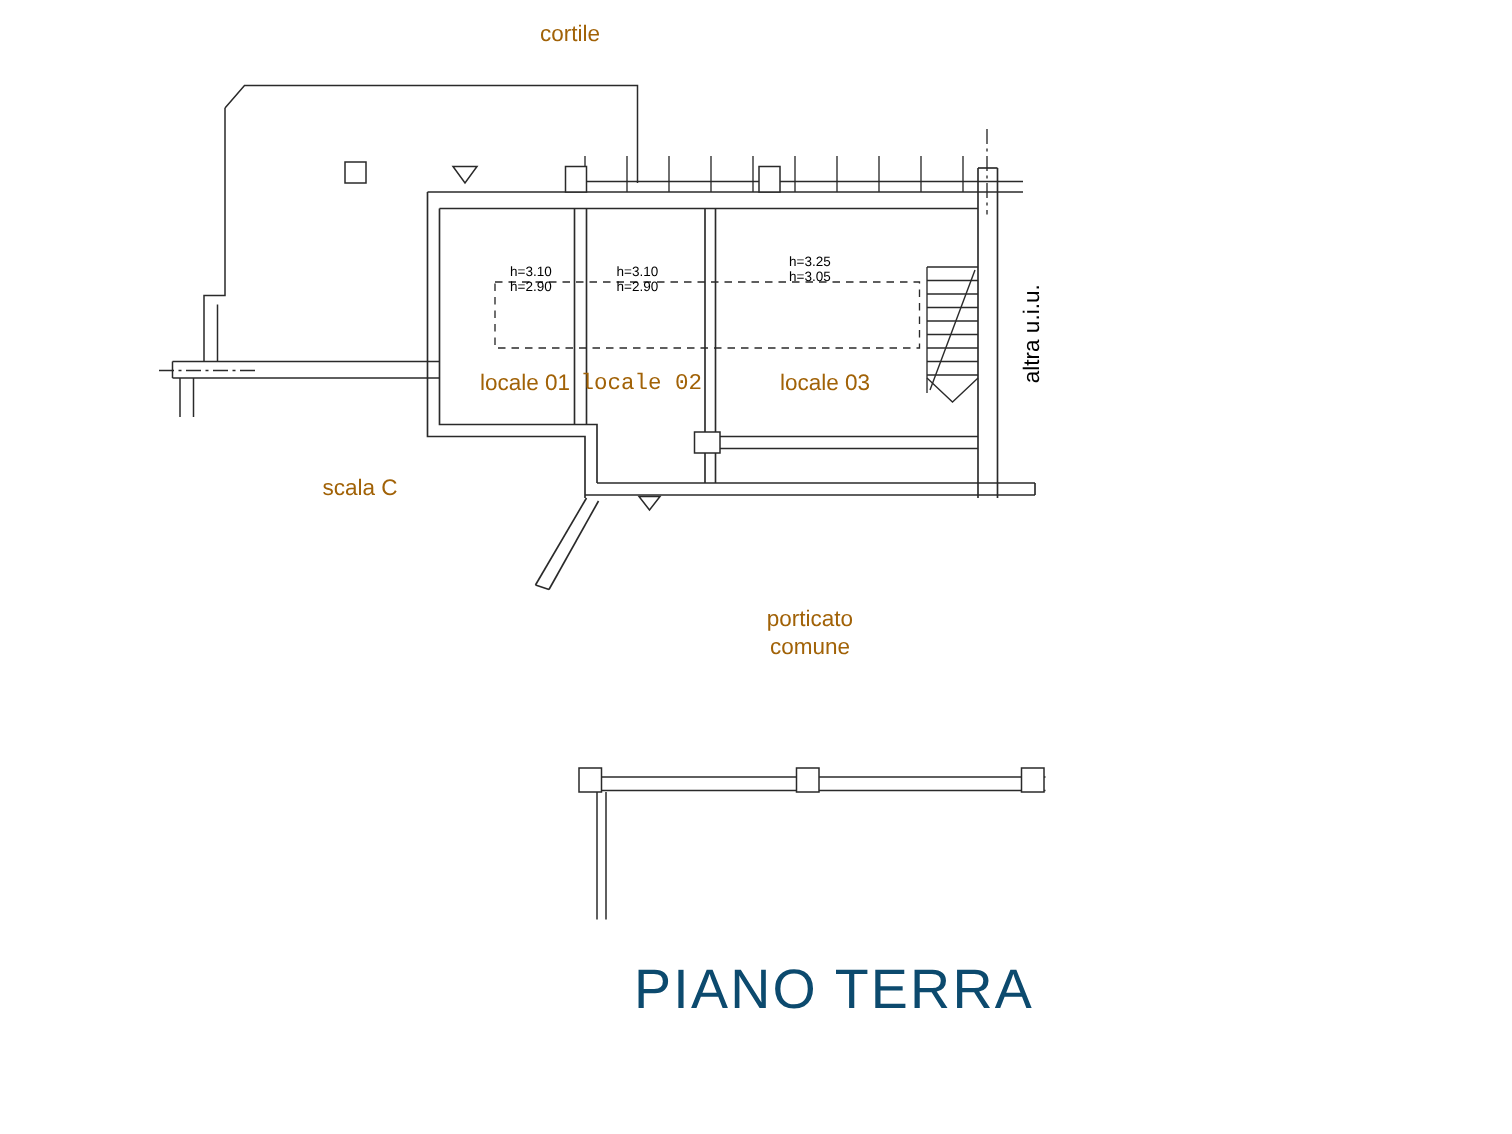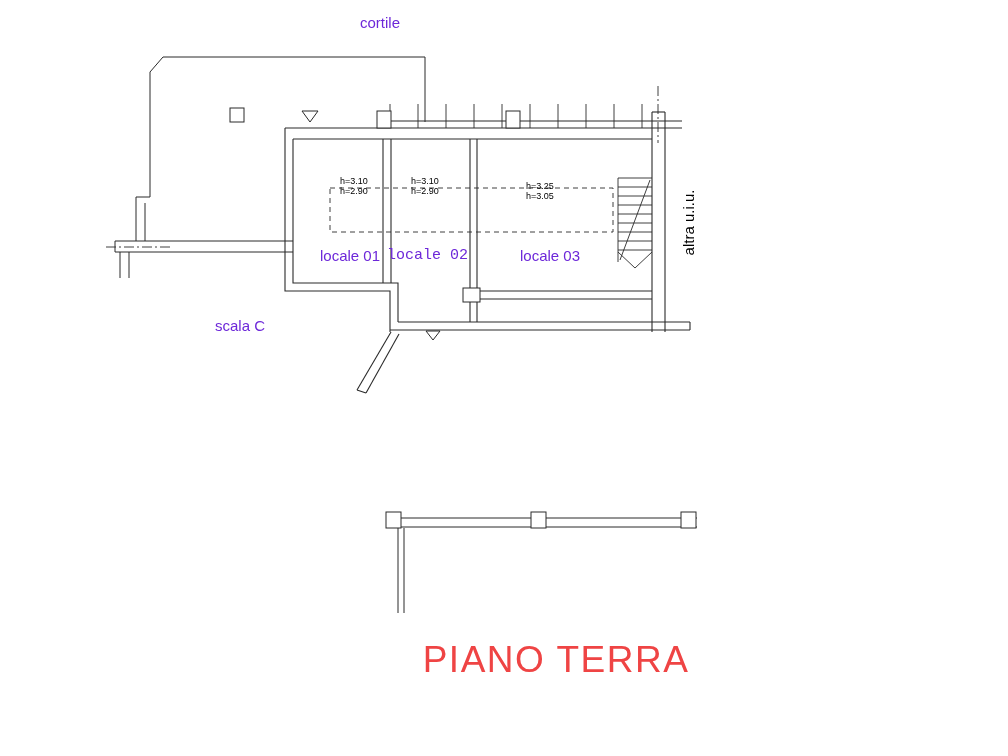--- a/index.html
+++ b/index.html
@@ -18,21 +18,21 @@
   }
   .plan-svg {
     position: absolute;
     left: 0;
     top: 0;
   }
   .lbl {
     position: absolute;
     font-size: 15px;
     line-height: 19px;
-    color: #6d28d9;
+    color: #a16207;
     white-space: nowrap;
   }
   .lbl.center { text-align: center; }
   .two-line { white-space: normal; }
   .hnote {
     position: absolute;
     font-size: 9px;
     line-height: 9.5px;
     color: #000;
     white-space: nowrap;
@@ -52,21 +52,21 @@
   }
   .title-label {
     position: absolute;
     left: 420px;
     top: 638px;
     width: 272px;
     text-align: center;
     font-size: 37px;
     line-height: 44px;
     letter-spacing: 1.5px;
-    color: #ef4444;
+    color: #0c4a6e;
     white-space: nowrap;
   }
 </style>
 </head>
 <body>
 
 <div class="canvas">
 
   <svg class="plan-svg" width="1008" height="756" viewBox="0 0 1008 756">
 
@@ -184,31 +184,35 @@
   <div class="hnote" style="left:340px; top:177px;">
     <div>h=3.10</div>
     <div>h=2.90</div>
   </div>
 
   <div class="hnote" style="left:411px; top:177px;">
     <div>h=3.10</div>
     <div>h=2.90</div>
   </div>
 
-  <div class="hnote" style="left:526px; top:182px;">
+  <div class="hnote" style="left:526px; top:170px;">
     <div>h=3.25</div>
     <div>h=3.05</div>
   </div>
 
   <div class="lbl center" style="left:308px; top:246px; width:72px;text-align:right;">locale 01</div>
 
   <div class="lbl center" style="left:387px; top:246px; width:72px;font-family:Liberation Mono, monospace;">locale 02</div>
 
   <div class="lbl center" style="left:512px; top:246px; width:76px;">locale 03</div>
 
   <div class="lbl center" style="left:205px; top:316px; width:70px;">scala C</div>
 
+  <div class="lbl center two-line" style="left:495px; top:403px; width:90px;">
+    <div>porticato</div>
+    <div>comune</div>
+  </div>
 
   <div class="rot-label">altra u.i.u.</div>
 
   <div class="title-label">PIANO TERRA</div>
 
 </div>
 
 </body></html>

